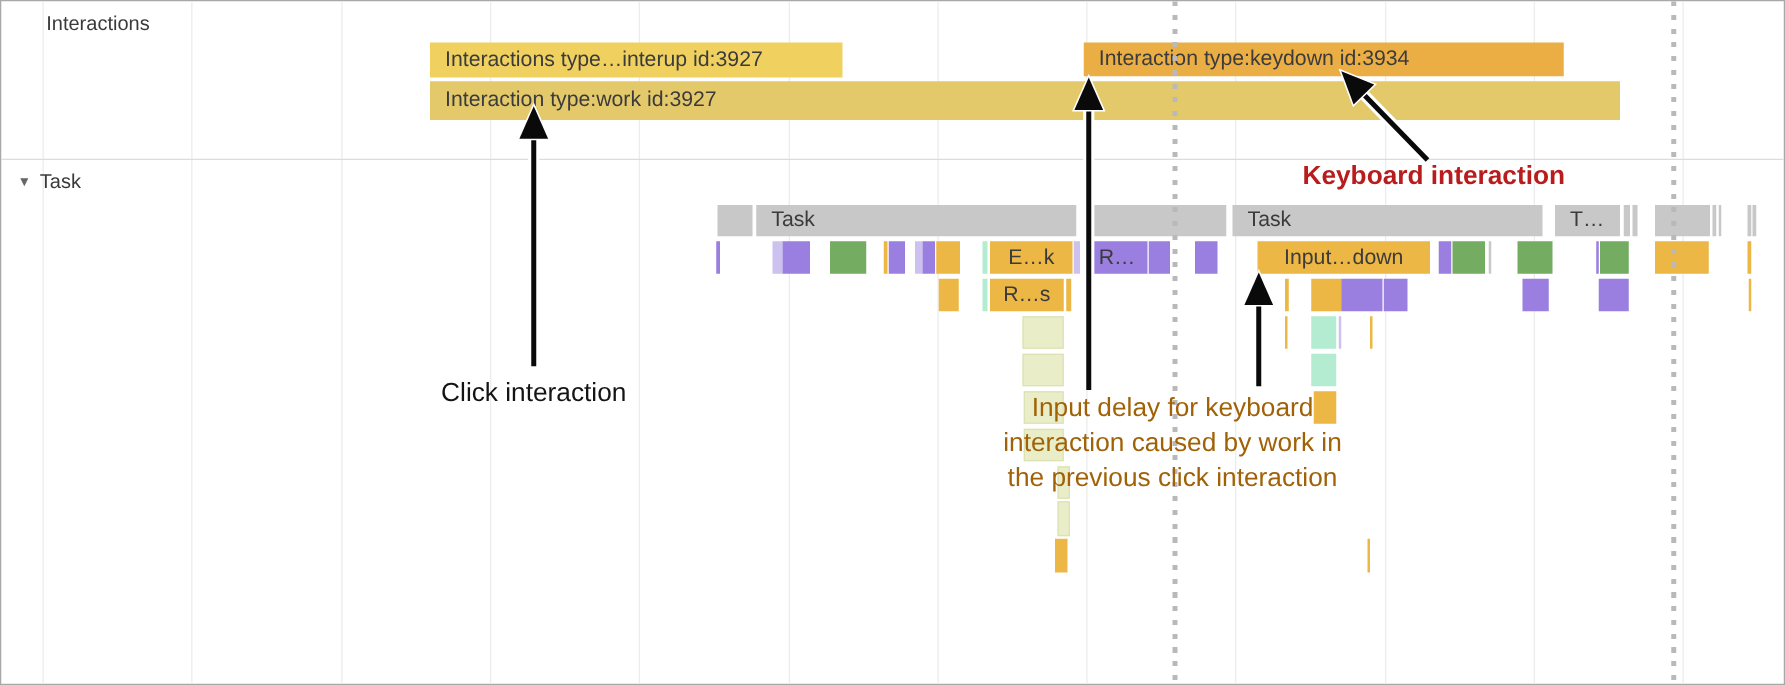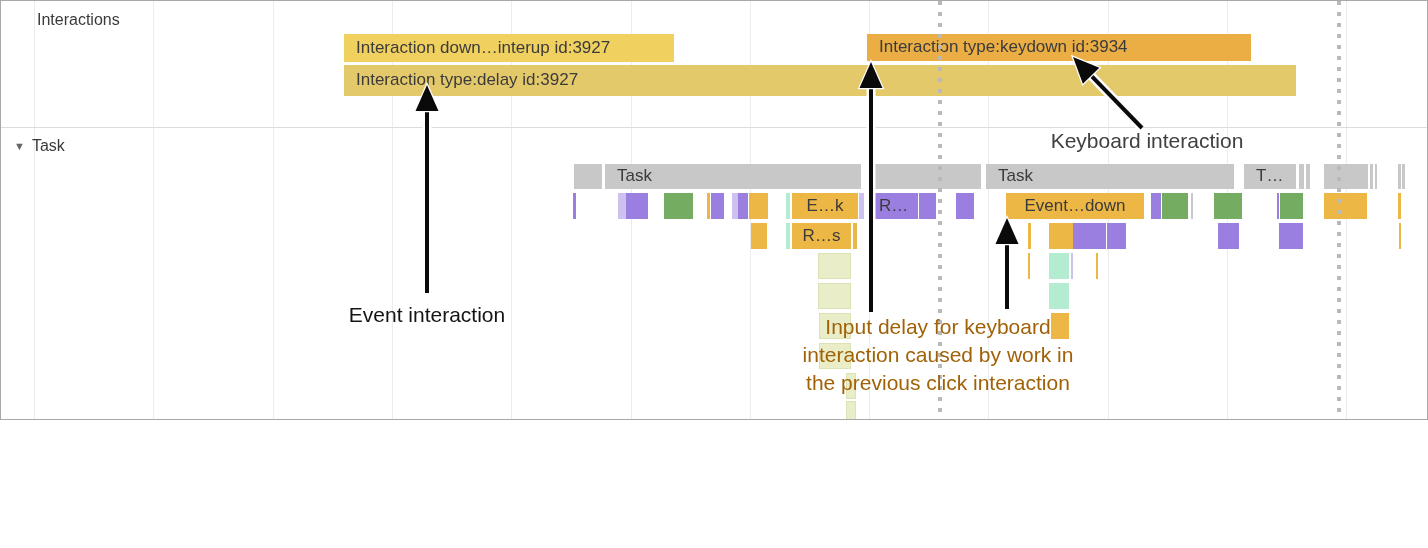--- a/index.html
+++ b/index.html
@@ -1,17 +1,17 @@
 <!DOCTYPE html>
 <html><head>
 <meta charset="utf-8">
 <style>
   html,body{margin:0;padding:0;background:#ffffff;}
   .stage{
-    position:relative;width:1428px;height:420px;box-sizing:border-box;
+    position:relative;width:1428px;height:548px;box-sizing:border-box;
     border:1px solid #a8a8a8;background:#fff;overflow:hidden;
     font-family:"Liberation Sans",sans-serif;
   }
   .gridline{position:absolute;top:0;bottom:0;width:1px;z-index:1;}
   .divider{position:absolute;left:0;right:0;height:1px;z-index:1;}
   .track-label{position:absolute;font-size:16px;color:#3a3a3a;z-index:4;}
   .main-header{position:absolute;left:13px;top:136px;font-size:16px;color:#3a3a3a;z-index:4;cursor:pointer;display:flex;align-items:center;gap:7px;}
   .tri{font-size:11px;color:#666;line-height:16px;}
   .bar{position:absolute;overflow:hidden;white-space:nowrap;font-size:17px;color:#3b3b3b;box-sizing:border-box;z-index:2;}
   .bar.lbl-left{padding-left:12px;}
@@ -41,23 +41,23 @@
   <div class="divider" id="track-divider" style="top: 126px; background: rgb(220, 220, 220);"></div>
 
   <div class="track-label" style="left:36px;top:10px;">Interactions</div>
 
   <div class="main-header">
     <span class="tri">▼</span>
     <span>Task</span>
   </div>
 
   <div id="bars-layer">
-      <div class="bar lbl-left" style="left: 343px; top: 33px; width: 330px; height: 28px; line-height: 27px; background: rgb(240, 209, 96); color: rgb(59, 59, 59);">Interaction down…interup id:3927</div>
+      <div class="bar lbl-left" style="left: 343px; top: 33px; width: 330px; height: 28px; line-height: 27px; background: rgb(240, 209, 96); color: rgb(59, 59, 59);">Interactions type…interup id:3927</div>
       <div class="bar lbl-left" style="left: 866px; top: 33px; width: 384px; height: 27px; line-height: 26px; background: rgb(234, 174, 69); color: rgb(59, 59, 59);">Interaction type:keydown id:3934</div>
-      <div class="bar lbl-left" style="left: 343px; top: 64px; width: 952px; height: 31px; line-height: 30px; background: rgb(228, 201, 107); color: rgb(59, 59, 59);">Interaction type:delay id:3927</div>
+      <div class="bar lbl-left" style="left: 343px; top: 64px; width: 952px; height: 31px; line-height: 30px; background: rgb(228, 201, 107); color: rgb(59, 59, 59);">Interaction type:work id:3927</div>
       <div class="bar" style="left: 573px; top: 163px; width: 28px; height: 25px; line-height: 24px; background: rgb(200, 200, 200); color: rgb(59, 59, 59);"></div>
       <div class="bar lbl-left" style="left: 604px; top: 163px; width: 256px; height: 25px; line-height: 24px; background: rgb(200, 200, 200); color: rgb(59, 59, 59);">Task</div>
       <div class="bar" style="left: 866px; top: 163px; width: 114px; height: 25px; line-height: 24px; background: rgb(200, 200, 200); color: rgb(59, 59, 59);"></div>
       <div class="bar lbl-left" style="left: 985px; top: 163px; width: 248px; height: 25px; line-height: 24px; background: rgb(200, 200, 200); color: rgb(59, 59, 59);">Task</div>
       <div class="bar lbl-left" style="left: 1243px; top: 163px; width: 52px; height: 25px; line-height: 24px; background: rgb(200, 200, 200); color: rgb(59, 59, 59);">T…</div>
       <div class="bar" style="left: 1298px; top: 163px; width: 5px; height: 25px; line-height: 24px; background: rgb(200, 200, 200); color: rgb(59, 59, 59);"></div>
       <div class="bar" style="left: 1305px; top: 163px; width: 4px; height: 25px; line-height: 24px; background: rgb(200, 200, 200); color: rgb(59, 59, 59);"></div>
       <div class="bar" style="left: 1323px; top: 163px; width: 44px; height: 25px; line-height: 24px; background: rgb(200, 200, 200); color: rgb(59, 59, 59);"></div>
       <div class="bar" style="left: 1369px; top: 163px; width: 3px; height: 25px; line-height: 24px; background: rgb(200, 200, 200); color: rgb(59, 59, 59);"></div>
       <div class="bar" style="left: 1374px; top: 163px; width: 2px; height: 25px; line-height: 24px; background: rgb(200, 200, 200); color: rgb(59, 59, 59);"></div>
@@ -71,21 +71,21 @@
       <div class="bar" style="left: 710px; top: 192px; width: 13px; height: 26px; line-height: 25px; background: rgb(154, 126, 224); color: rgb(59, 59, 59);"></div>
       <div class="bar" style="left: 731px; top: 192px; width: 6px; height: 26px; line-height: 25px; background: rgb(205, 193, 239); color: rgb(59, 59, 59);"></div>
       <div class="bar" style="left: 737px; top: 192px; width: 10px; height: 26px; line-height: 25px; background: rgb(154, 126, 224); color: rgb(59, 59, 59);"></div>
       <div class="bar" style="left: 748px; top: 192px; width: 19px; height: 26px; line-height: 25px; background: rgb(236, 183, 68); color: rgb(59, 59, 59);"></div>
       <div class="bar" style="left: 785px; top: 192px; width: 4px; height: 26px; line-height: 25px; background: rgb(180, 236, 209); color: rgb(59, 59, 59);"></div>
       <div class="bar lbl-center" style="left: 791px; top: 192px; width: 66px; height: 26px; line-height: 25px; background: rgb(236, 183, 68); color: rgb(59, 59, 59);">E…k</div>
       <div class="bar" style="left: 858px; top: 192px; width: 5px; height: 26px; line-height: 25px; background: rgb(205, 193, 239); color: rgb(59, 59, 59);"></div>
       <div class="bar lbl-left" style="left: 866px; top: 192px; width: 51px; height: 26px; line-height: 25px; background: rgb(154, 126, 224); color: rgb(59, 59, 59);">R…</div>
       <div class="bar" style="left: 918px; top: 192px; width: 17px; height: 26px; line-height: 25px; background: rgb(154, 126, 224); color: rgb(59, 59, 59);"></div>
       <div class="bar" style="left: 955px; top: 192px; width: 18px; height: 26px; line-height: 25px; background: rgb(154, 126, 224); color: rgb(59, 59, 59);"></div>
-      <div class="bar lbl-center" style="left: 1005px; top: 192px; width: 138px; height: 26px; line-height: 25px; background: rgb(236, 183, 68); color: rgb(59, 59, 59);">Event…down</div>
+      <div class="bar lbl-center" style="left: 1005px; top: 192px; width: 138px; height: 26px; line-height: 25px; background: rgb(236, 183, 68); color: rgb(59, 59, 59);">Input…down</div>
       <div class="bar" style="left: 1150px; top: 192px; width: 10px; height: 26px; line-height: 25px; background: rgb(154, 126, 224); color: rgb(59, 59, 59);"></div>
       <div class="bar" style="left: 1161px; top: 192px; width: 26px; height: 26px; line-height: 25px; background: rgb(116, 172, 97); color: rgb(59, 59, 59);"></div>
       <div class="bar" style="left: 1190px; top: 192px; width: 2px; height: 26px; line-height: 25px; background: rgb(200, 200, 200); color: rgb(59, 59, 59);"></div>
       <div class="bar" style="left: 1213px; top: 192px; width: 28px; height: 26px; line-height: 25px; background: rgb(116, 172, 97); color: rgb(59, 59, 59);"></div>
       <div class="bar" style="left: 1276px; top: 192px; width: 2px; height: 26px; line-height: 25px; background: rgb(154, 126, 224); color: rgb(59, 59, 59);"></div>
       <div class="bar" style="left: 1279px; top: 192px; width: 23px; height: 26px; line-height: 25px; background: rgb(116, 172, 97); color: rgb(59, 59, 59);"></div>
       <div class="bar" style="left: 1323px; top: 192px; width: 43px; height: 26px; line-height: 25px; background: rgb(236, 183, 68); color: rgb(59, 59, 59);"></div>
       <div class="bar" style="left: 1397px; top: 192px; width: 3px; height: 26px; line-height: 25px; background: rgb(236, 183, 68); color: rgb(59, 59, 59);"></div>
       <div class="bar" style="left: 750px; top: 222px; width: 16px; height: 26px; line-height: 25px; background: rgb(236, 183, 68); color: rgb(59, 59, 59);"></div>
       <div class="bar" style="left: 785px; top: 222px; width: 4px; height: 26px; line-height: 25px; background: rgb(180, 236, 209); color: rgb(59, 59, 59);"></div>
@@ -134,18 +134,18 @@
         <line x1="1006" y1="308" x2="1006" y2="237.8" stroke="#0a0a0a" stroke-width="4"></line>
         <polygon points="1006,217 1017.5,243 994.5,243" fill="#0a0a0a" stroke="#ffffff" stroke-width="2.5" stroke-linejoin="miter" style="paint-order: stroke;"></polygon>
       </g>
       <g>
         <line x1="1141" y1="127" x2="1086.4962301877133" y2="70.91641077286448" stroke="#ffffff" stroke-width="9"></line>
         <line x1="1141" y1="127" x2="1086.4962301877133" y2="70.91641077286448" stroke="#0a0a0a" stroke-width="4"></line>
         <polygon points="1072,56 1098.367341767716,66.63077081421984 1081.8732337015676,82.66025611794136" fill="#0a0a0a" stroke="#ffffff" stroke-width="2.5" stroke-linejoin="miter" style="paint-order: stroke;"></polygon>
       </g>
     </svg>
 
-  <div class="annotation" id="ann-click" style="left: 306px; top: 300px; width: 240px; color: rgb(20, 20, 20);">Event interaction</div>
-  <div class="annotation" id="ann-keyboard" style="left: 1006px; top: 126px; width: 280px; color: #404040;">Keyboard interaction</div>
+  <div class="annotation" id="ann-click" style="left: 306px; top: 300px; width: 240px; color: rgb(20, 20, 20);">Click interaction</div>
+  <div class="annotation" id="ann-keyboard" style="left: 1006px; top: 126px; width: 280px; color: #b91c1c; font-weight: bold;">Keyboard interaction</div>
   <div class="annotation" id="ann-input-delay" style="left: 757px; top: 312px; width: 360px; color: #a16207;">Input delay for keyboard
 interaction caused by work in
 the previous click interaction</div>
 </div>
 
 </body></html>

